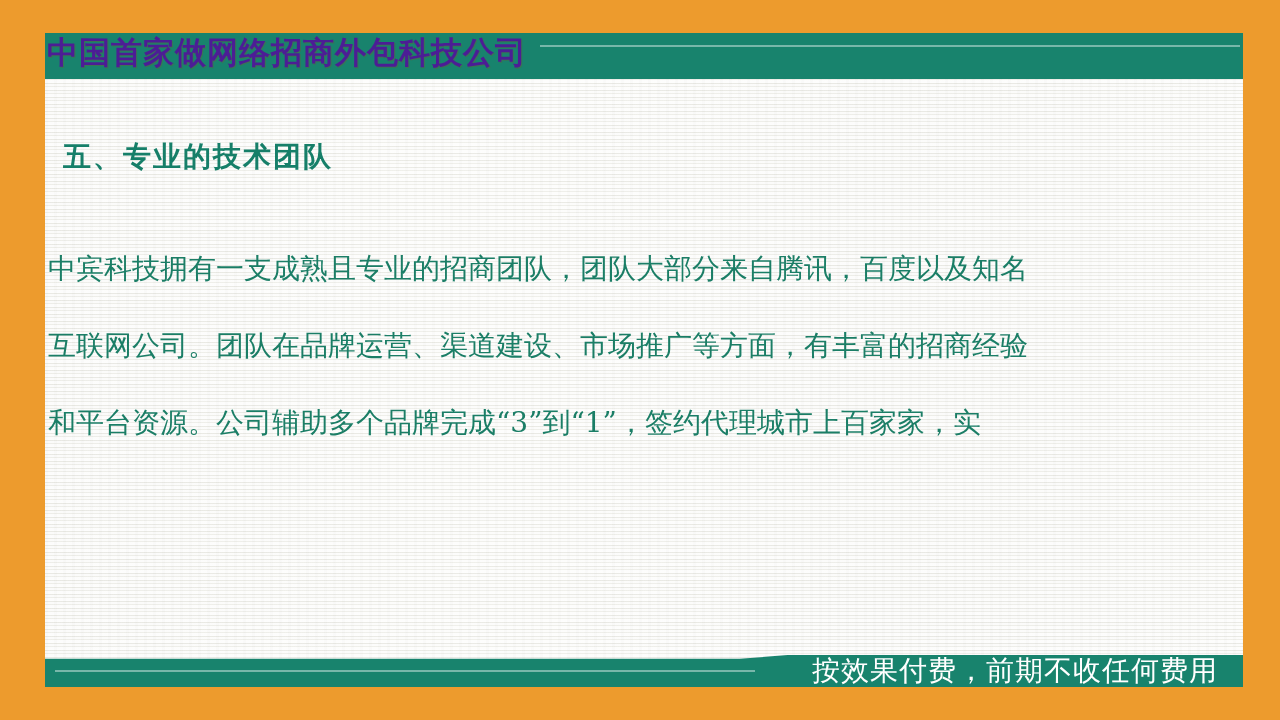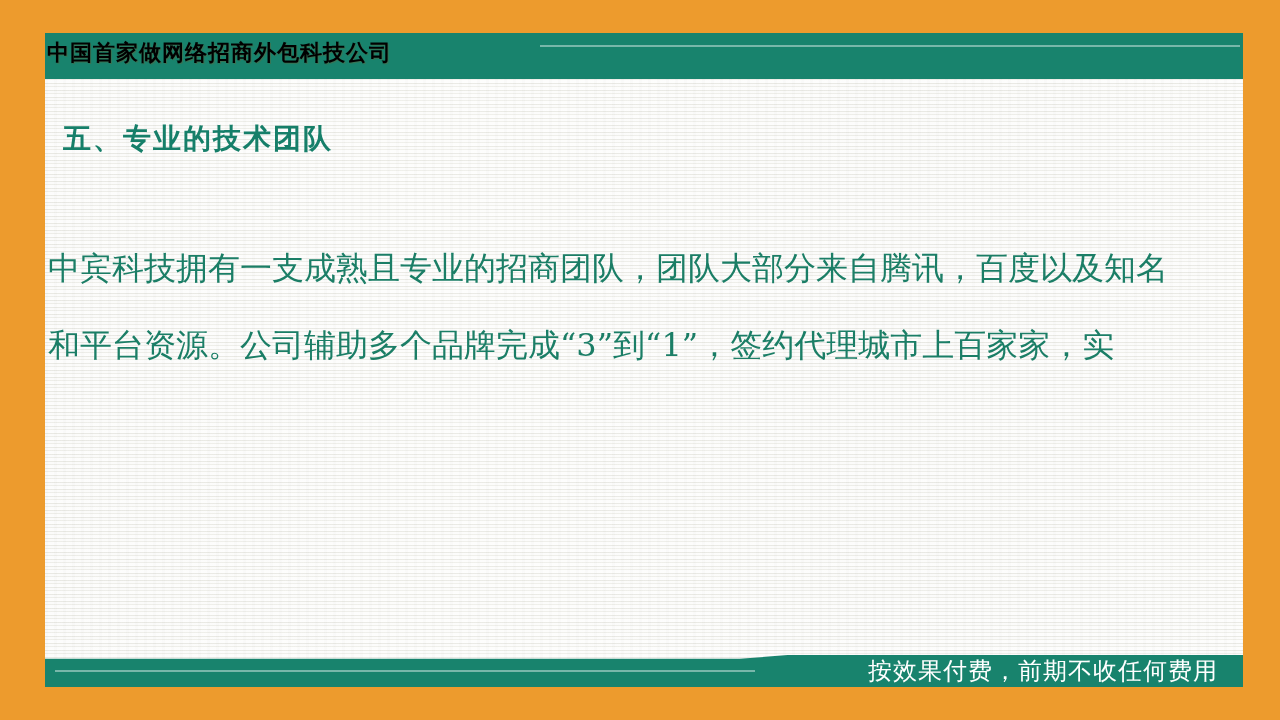--- a/index.html
+++ b/index.html
@@ -82,23 +82,23 @@
     width: 530px;
     height: 46px;
     background: #18836d;
   }
   .header-title {
     position: absolute;
     left: 47px;
     top: 36px;
     height: 34px;
     line-height: 34px;
-    font-size: 22px;
+    font-size: 31px;
     font-weight: bold;
-    color: #000000;
+    color: #4c1d95;
     letter-spacing: 1px;
     white-space: nowrap;
     text-shadow: 1px 1px 0 rgba(120,90,40,0.35);
   }
   .header-rule {
     position: absolute;
     left: 540px;
     top: 45px;
     width: 700px;
     height: 2px;
@@ -123,45 +123,45 @@
     width: 700px;
     height: 2px;
     background: rgba(255,255,255,0.42);
   }
   .footer-text {
     position: absolute;
     right: 62px;
     top: 655px;
     height: 48px;
     line-height: 32px;
-    font-size: 24px;
+    font-size: 28px;
     color: #ffffff;
     letter-spacing: 1px;
     white-space: nowrap;
   }
 
   
   .section-title {
     position: absolute;
     left: 63px;
-    top: 120px;
+    top: 138px;
     font-size: 28px;
     font-weight: bold;
     color: #167f69;
     letter-spacing: 2px;
     white-space: nowrap;
   }
 
   .body-copy {
     position: absolute;
     left: 48px;
     top: 230px;
     width: 1135px;
     font-family: "DejaVu Serif", "Liberation Serif", serif;
-    font-size: 32px;
+    font-size: 28px;
     color: #1b7e66;
     line-height: 77px;
     letter-spacing: 0px;
   }
   .body-line {
     white-space: nowrap;
     display: block;
     height: 77px;
   }
 </style>
@@ -174,20 +174,21 @@
 
   <div class="header-banner"></div>
   <div class="header-banner-left"></div>
   <div class="header-rule"></div>
   <div class="header-title">中国首家做网络招商外包科技公司</div>
 
   <div class="section-title">五、专业的技术团队</div>
 
   <div class="body-copy">
     <span class="body-line">中宾科技拥有一支成熟且专业的招商团队，团队大部分来自腾讯，百度以及知名</span>
+    <span class="body-line">互联网公司。团队在品牌运营、渠道建设、市场推广等方面，有丰富的招商经验</span>
     <span class="body-line">和平台资源。公司辅助多个品牌完成“3”到“1”，签约代理城市上百家家，实</span>
   </div>
 
   <div class="footer-banner"></div>
   <div class="footer-rule"></div>
   <div class="footer-text">按效果付费，前期不收任何费用</div>
 
 </div>
 
 </body></html>

